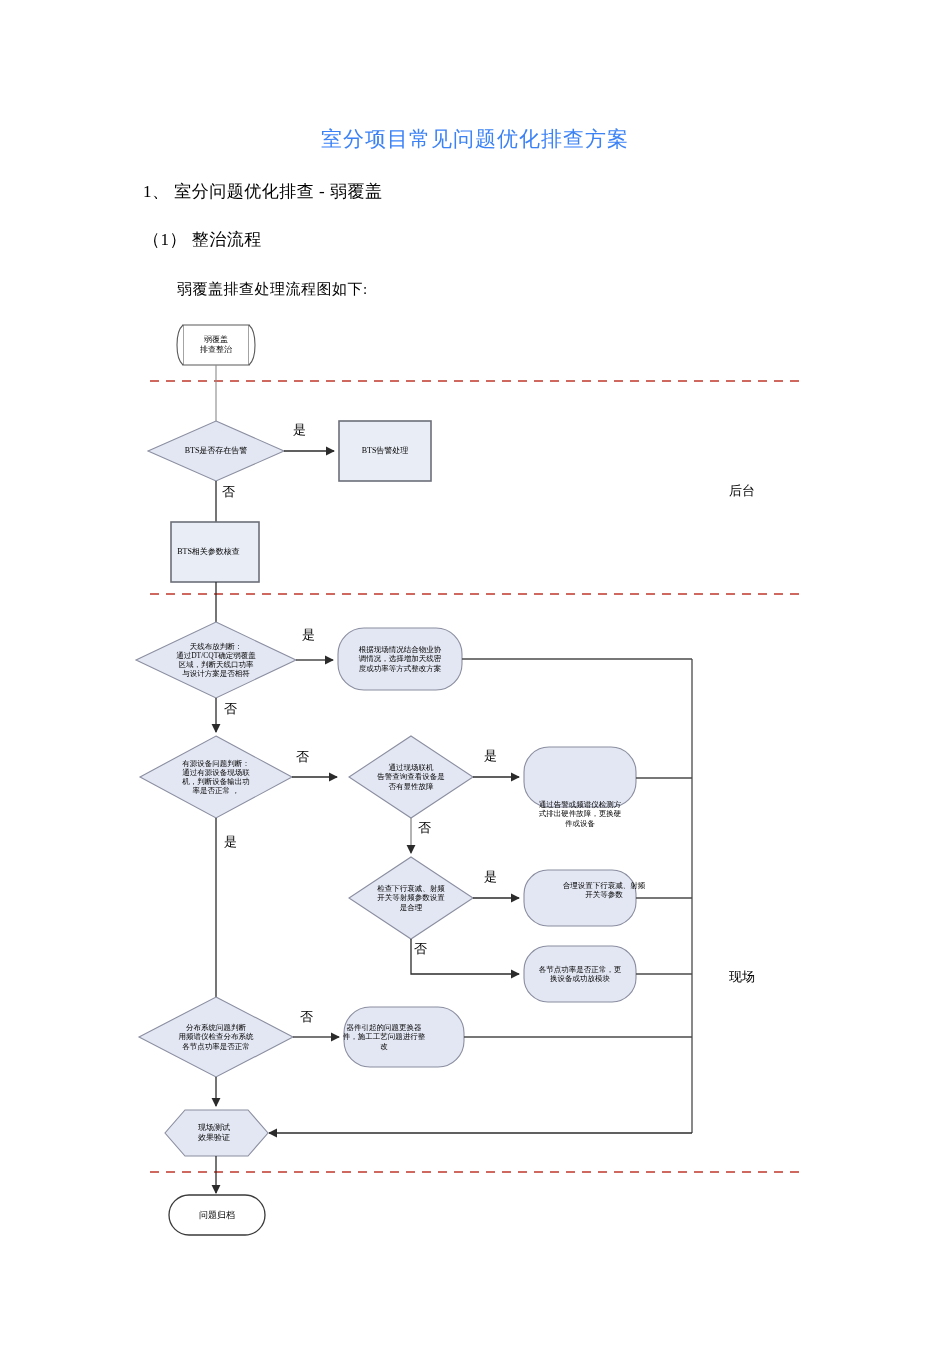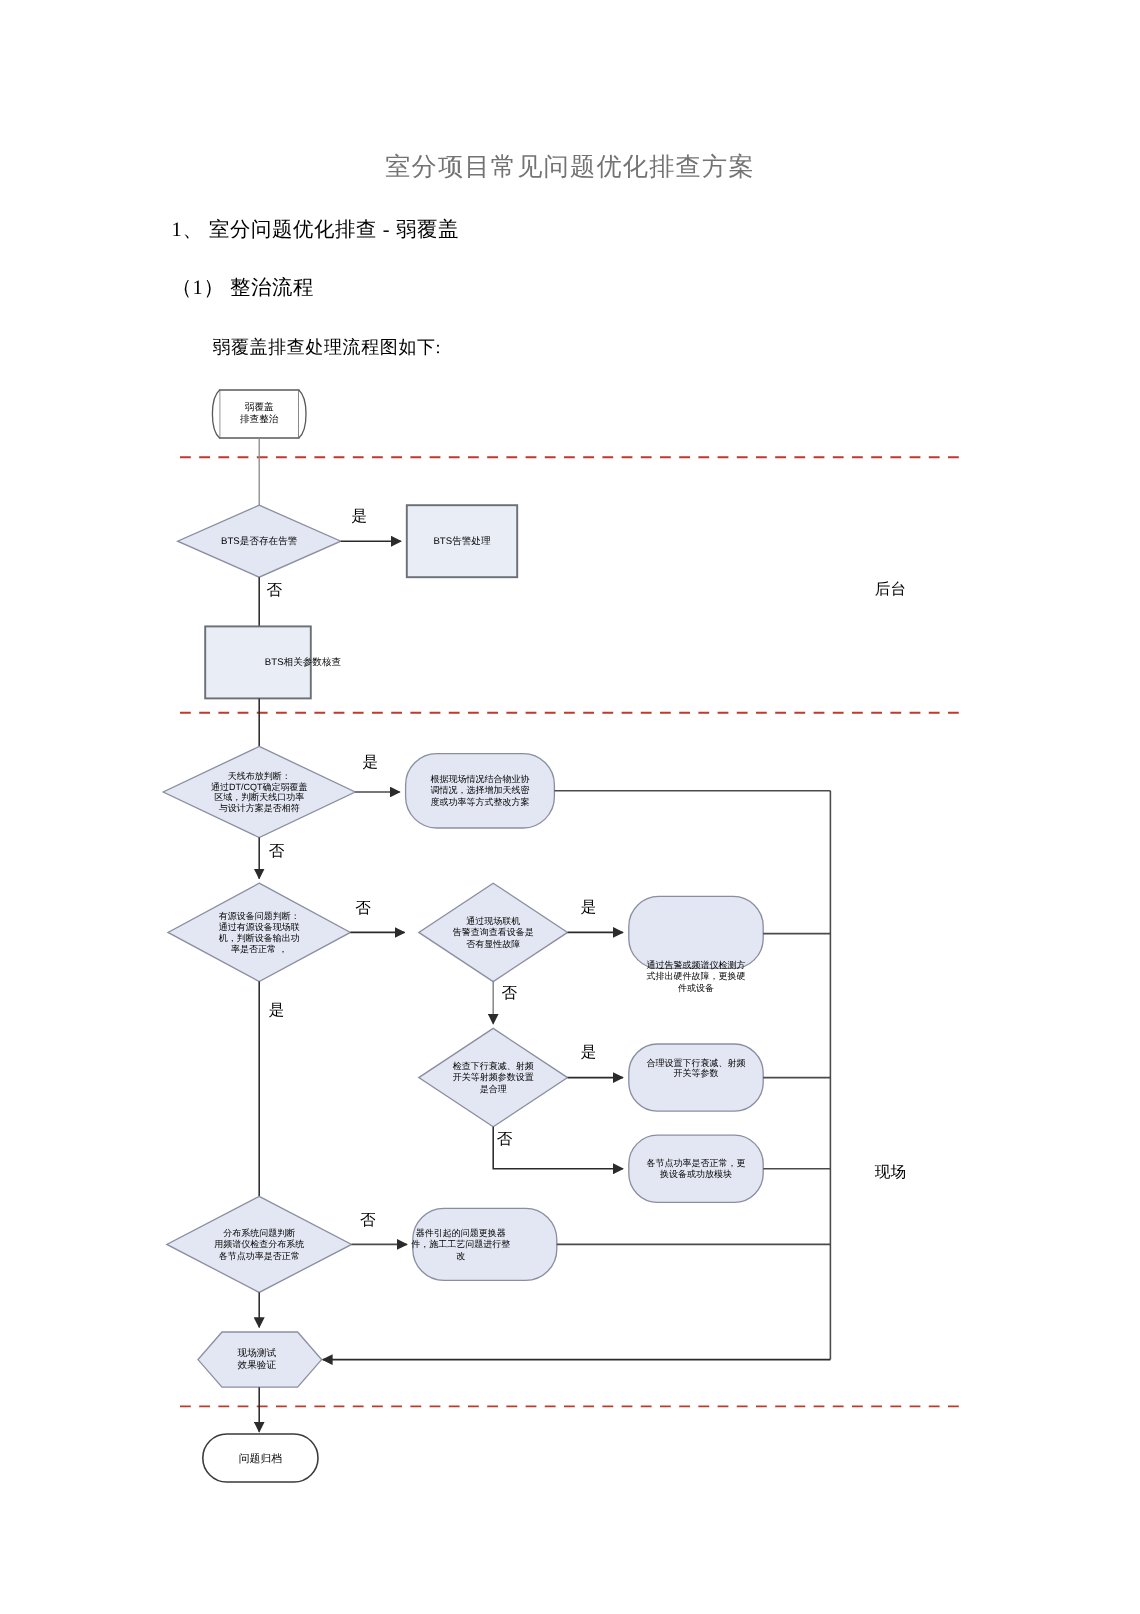--- a/index.html
+++ b/index.html
@@ -18,21 +18,21 @@
 
   
   .doc-title {
     position: absolute;
     left: 0;
     top: 125px;
     width: 950px;
     text-align: center;
     font-size: 21px;
     letter-spacing: 1px;
-    color: #737373;
+    color: #3b82f6;
   }
   .heading-1 {
     position: absolute;
     left: 143px;
     top: 180px;
     font-size: 17px;
     letter-spacing: 0.5px;
   }
   .heading-2 {
     position: absolute;
@@ -63,21 +63,21 @@
     top: 0;
   }
 
   
   .node-label {
     position: absolute;
     display: flex;
     align-items: center;
     justify-content: center;
     text-align: center;
-    font-family: Liberation Sans, sans-serif;
+    font-family: Liberation Serif, serif;
     color: #000;
     pointer-events: none;
     line-height: 1.22;
     white-space: pre-line;
   }
   .lbl-tiny { font-size: 7.5px; }
   .lbl-small { font-size: 8px; }
   .lbl-mid { font-size: 9px; }
 
   .edge-label {
@@ -190,21 +190,21 @@
     <rect x="169" y="895" width="96" height="40" rx="20" ry="20" fill="#ffffff" stroke="#3a3a3a" stroke-width="1.3"></rect>
   </svg>
 
   <div class="node-label lbl-small" style="left:183px; top:25px; width:66px; height:40px;">弱覆盖
 排查整治</div>
 
   <div class="node-label lbl-small" style="left:156px; top:137px; width:120px; height:28px;">BTS是否存在告警</div>
 
   <div class="node-label lbl-small" style="left:339px; top:121px; width:92px; height:60px;">BTS告警处理</div>
 
-  <div class="node-label lbl-small" style="left:171px; top:222px; width:75px; height:60px;padding-left:44px;">BTS相关参数核查</div>
+  <div class="node-label lbl-small" style="left:171px; top:222px; width:75px; height:60px;">BTS相关参数核查</div>
 
   <div class="node-label lbl-tiny" style="left:146px; top:332px; width:140px; height:56px;">天线布放判断：
 通过DT/CQT确定弱覆盖
 区域，判断天线口功率
 与设计方案是否相符</div>
 
   <div class="node-label lbl-tiny" style="left:344px; top:330px; width:112px; height:58px;">根据现场情况结合物业协
 调情况，选择增加天线密
 度或功率等方式整改方案</div>
 
@@ -218,21 +218,21 @@
 否有显性故障</div>
 
   <div class="node-label lbl-tiny" style="left:528px; top:449px; width:104px; height:68px;margin-top:31px;">通过告警或频谱仪检测方
 式排出硬件故障，更换硬
 件或设备</div>
 
   <div class="node-label lbl-tiny" style="left:355px; top:576px; width:112px; height:44px;">检查下行衰减、射频
 开关等射频参数设置
 是合理</div>
 
-  <div class="node-label lbl-tiny" style="left:528px; top:572px; width:104px; height:36px;">合理设置下行衰减、射频
+  <div class="node-label lbl-tiny" style="left:552px; top:572px; width:104px; height:36px;">合理设置下行衰减、射频
 开关等参数</div>
 
   <div class="node-label lbl-tiny" style="left:528px; top:648px; width:104px; height:52px;">各节点功率是否正常，更
 换设备或功放模块</div>
 
   <div class="node-label lbl-tiny" style="left:150px; top:714px; width:132px; height:46px;">分布系统问题判断
 用频谱仪检查分布系统
 各节点功率是否正常</div>
 
   <div class="node-label lbl-tiny" style="left:328px; top:709px; width:112px; height:56px;">器件引起的问题更换器

